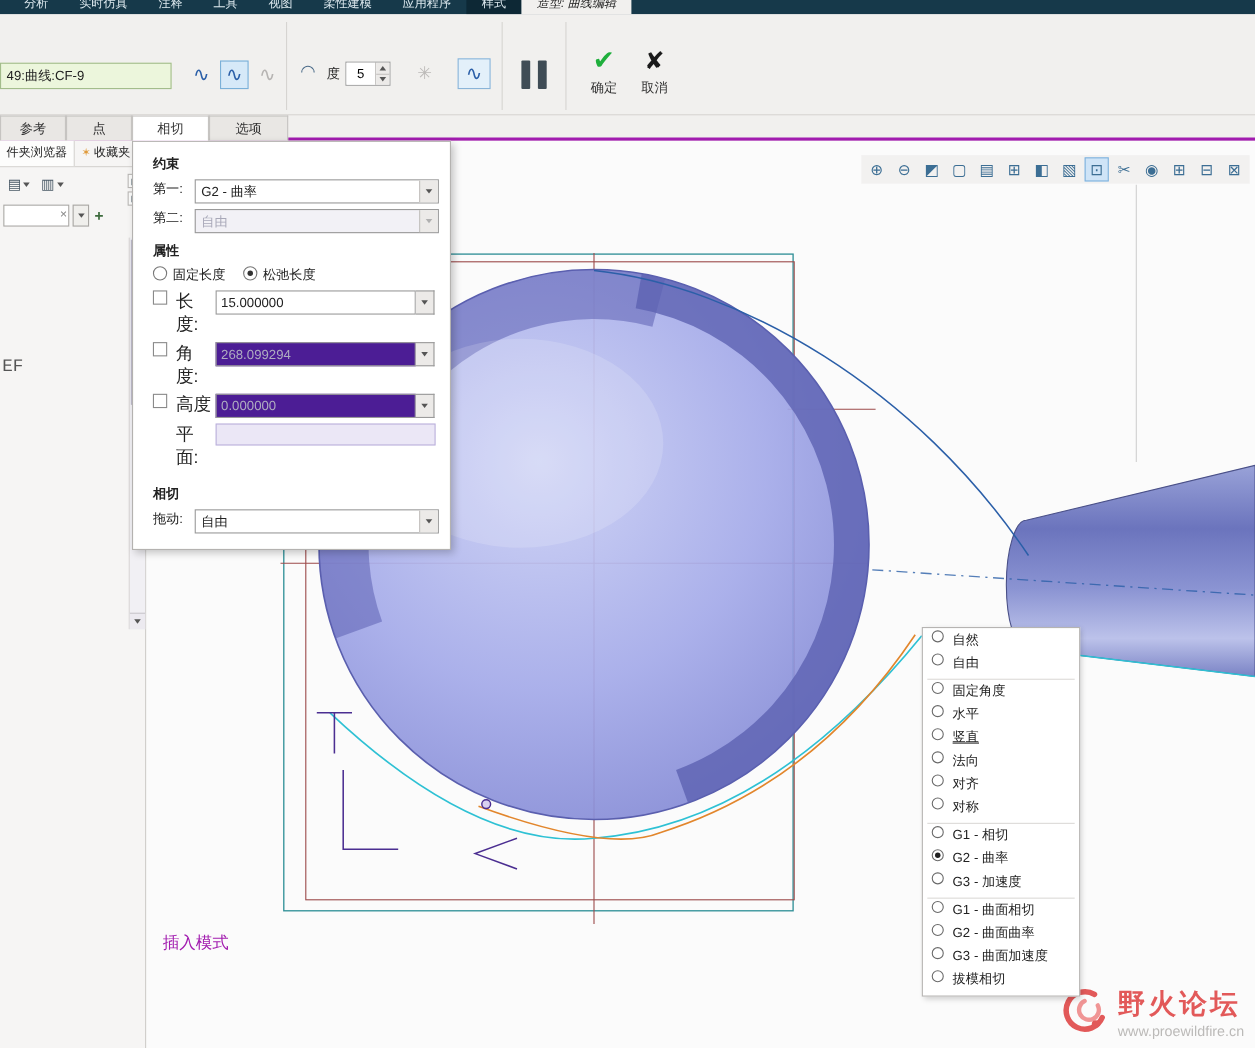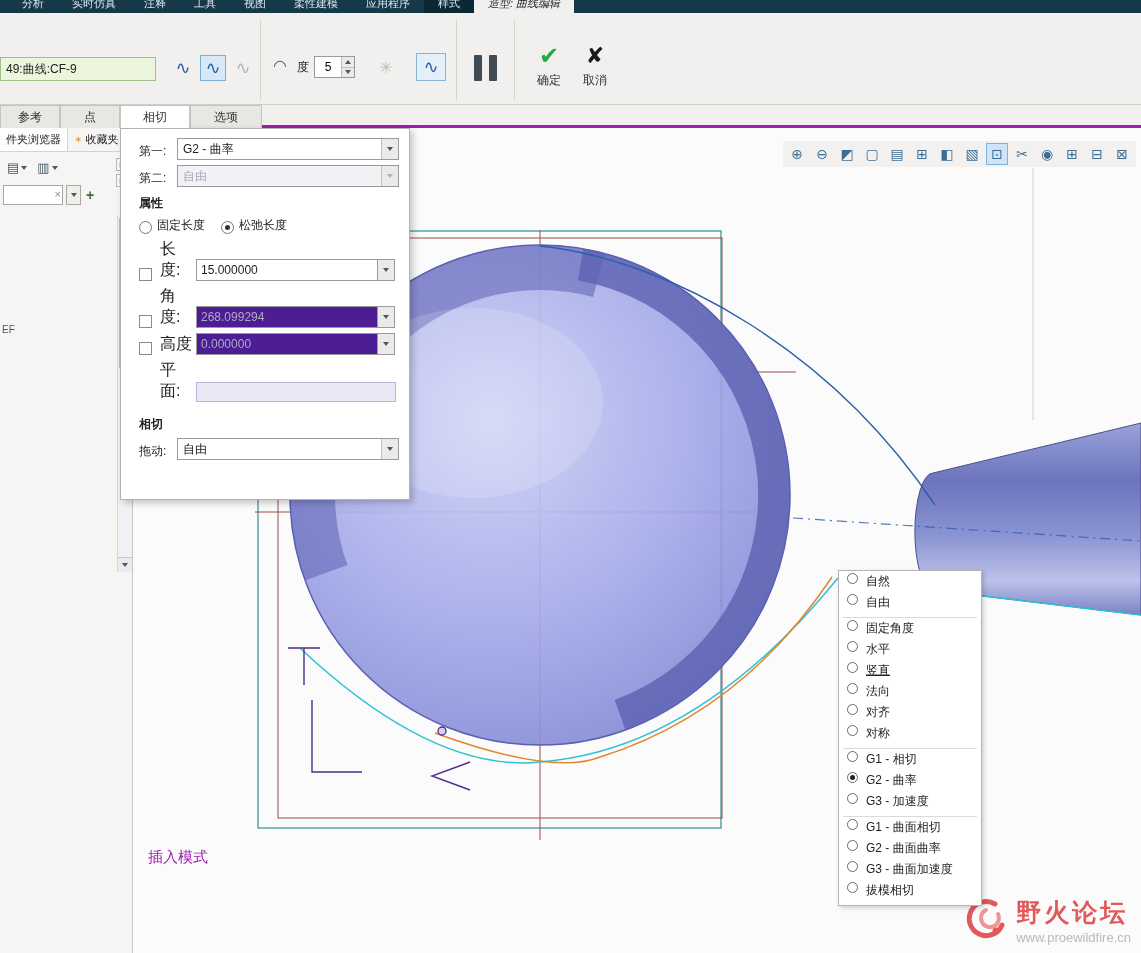--- a/index.html
+++ b/index.html
@@ -59,21 +59,21 @@
   .sb-tool-glyph { font-size:13px; color:#4a5a66; }
   .caret { width:0; height:0; border-left:3px solid transparent; border-right:3px solid transparent; border-top:4px solid #555; }
   .sb-minis { position:absolute; right:3px; top:30px; display:flex; flex-direction:column; gap:3px; }
   .sb-mini { width:13px; height:13px; line-height:12px; text-align:center; font-size:9px; color:#67757f; border:1px solid #b9b7b4; background:#fbfbfa; }
   .sb-search { display:flex; align-items:center; gap:3px; padding:2px 3px; }
   .sb-input-wrap { position:relative; width:60px; }
   .sb-input { width:60px; height:20px; border:1px solid #a9a7a4; font-size:11px; padding:0 12px 0 3px; background:#fff; }
   .clear-x { position:absolute; right:2px; top:2px; font-size:11px; color:#888; line-height:15px; }
   .sb-drop { width:15px; height:20px; border:1px solid #a9a7a4; background:#f0efec; display:flex; align-items:center; justify-content:center; }
   .sb-plus { font-size:14px; font-weight:bold; color:#3d6b3d; padding:0 2px; }
-  .sb-fragment { position:absolute; left:2px; top:196px; font-size:10px; color:#555; }
+  .sb-fragment { position:absolute; left:2px; top:196px; font-size:16px; color:#555;font-family:Liberation Mono, monospace; }
   .sb-scroll { position:absolute; right:0; top:88px; width:15px; height:356px; background:#f1f0f4; border-left:1px solid #dad8d6; }
   .sb-thumb { position:absolute; left:1px; top:2px; width:12px; height:150px; background:#dedce7; border:1px solid #bdbac9; }
   .sb-scroll-arrow { position:absolute; left:0; bottom:0; width:14px; height:15px; background:#eceaf0; border-top:1px solid #c9c7cd; display:flex; align-items:center; justify-content:center; }
 
   .viewport { position:absolute; left:133px; top:0; width:1008px; height:825px; background:#fbfbfb; overflow:hidden; }
   .scene { position:absolute; left:0; top:0; }
 
   
   .teal-rect { fill:none; stroke:var(--datum-teal,#2e8f96); stroke-width:1.2; }
   .maroon-rect { fill:none; stroke:var(--datum-maroon,#9c4a4a); stroke-width:1; }
@@ -108,21 +108,21 @@
   .mitem { display:flex; height:21px; padding:0 6px 0 8px; gap:8px; }
   .mradio { width:11px; height:11px; border:1px solid #6a6a6a; border-radius:50%; background:#fff; position:relative; flex:none; }
   .mradio.checked::after { content:""; position:absolute; left:2px; top:2px; width:5px; height:5px; border-radius:50%; background:#222; }
   .mlabel { font-size:12px; color:#222; white-space:nowrap; }
   .mlabel.ul { text-decoration:underline; }
   .msep { height:1px; background:#dcdad8; margin:2px 4px; }
 
   
   .tangent-panel { position:absolute; left:120px; top:128px; width:290px; height:372px; background:#ffffff; border:1px solid #b4b2b0; box-shadow:3px 3px 7px rgba(0,0,0,.22); z-index:50; padding:4px 10px 0 18px; }
   .p-heading { font-weight:bold; font-size:12px; color:#222; margin:8px 0 5px 0; }
-  .p-row { display:flex; align-items:flex-end; margin:5px 0; }
+  .p-row { display:flex; align-items:flex-start; margin:5px 0; }
   .p-label { width:38px; font-size:12px; flex:none; }
   .combo { display:flex; width:224px; height:22px; border:1px solid #9a9a9a; background:#fff; }
   .combo-val { flex:1; line-height:20px; padding:0 5px; font-size:12px; overflow:hidden; white-space:nowrap; }
   .combo-arrow { width:17px; border-left:1px solid #c2c0be; background:#eceae8; display:flex; align-items:center; justify-content:center; }
   .combo.dis { background:#f2f1f6; }
   .combo.dis .combo-val { color:#a8a8b8; }
   .combo.dis .combo-arrow .tri-down { border-top-color:#b0b0b0; }
   .chk { width:13px; height:13px; border:1px solid #8a8a8a; background:#fff; flex:none; margin-right:8px; }
   .chk-label { width:36px; font-size:16px; flex:none; }
   .val-input { width:182px; height:22px; border:1px solid #9a9a9a; font-size:12px; padding:0 4px; background:#fff; color:#222; }
@@ -376,20 +376,21 @@
         </svg>
         <div class="wm-text">
           <span class="wm-title">野火论坛</span>
           <span class="wm-url">www.proewildfire.cn</span>
         </div>
       </div>
     </div>
   </div>
 
   <div class="tangent-panel">
+    <div class="p-heading">约束</div>
 
     <div class="p-row">
       <span class="p-label">第一:</span>
       <span class="combo">
         <span class="combo-val">G2 - 曲率</span>
         <span class="combo-arrow">
             <span class="tri-down"></span>
           </span>
       </span>
     </div>

